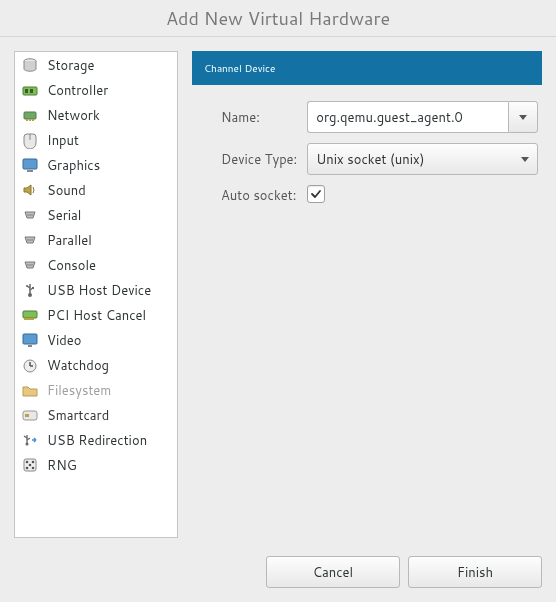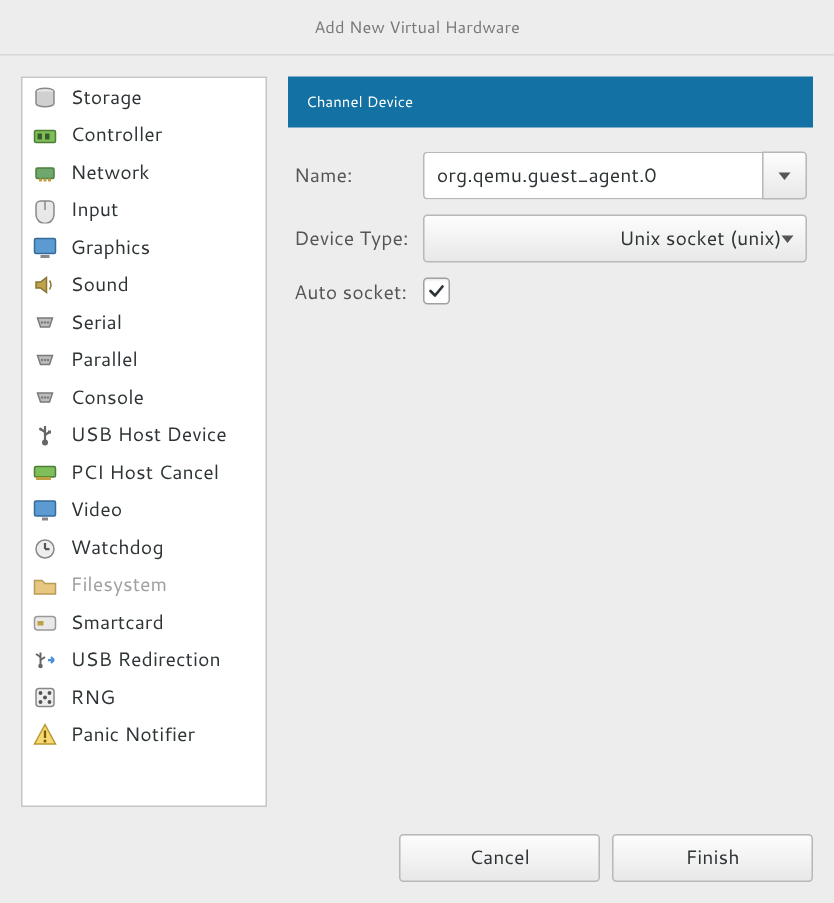--- a/index.html
+++ b/index.html
@@ -18,21 +18,21 @@
     height: 602px;
     background: #ededed;
     display: flex;
     flex-direction: column;
     box-sizing: border-box;
   }
   .titlebar {
     height: 36px;
     line-height: 36px;
     text-align: center;
-    font-size: 11px;
+    font-size: 18px;
     color: #787878;
     border-bottom: 1px solid #d6d6d6;
   }
   .content {
     flex: 1;
     display: flex;
     padding: 14px 14px 8px 14px;
     box-sizing: border-box;
     gap: 14px;
   }
@@ -83,20 +83,21 @@
     font-size: 10px;
     padding: 10px 12px;
   }
   .form {
     padding: 16px 4px;
     display: grid;
     grid-template-columns: auto 1fr;
     row-gap: 10px;
     column-gap: 10px;
     align-items: center;
+    margin-left: 25px;
   }
   .form-label {
     text-align: left;
     color: #555555;
     white-space: nowrap;
   }
   .combo {
     display: flex;
     height: 32px;
   }
@@ -123,21 +124,21 @@
   }
   .select {
     height: 30px;
     border: 1px solid #b8b8b8;
     border-radius: 3px;
     background: linear-gradient(#fdfdfd, #e8e8e8);
     display: flex;
     align-items: center;
     padding: 0 8px;
     cursor: pointer;
-    justify-content: flex-end;
+    justify-content: space-between;
   }
   .checkbox {
     width: 16px;
     height: 16px;
     border: 1px solid #a0a0a0;
     border-radius: 3px;
     background: #ffffff;
     display: inline-flex;
     align-items: center;
     justify-content: center;
@@ -345,30 +346,20 @@
               <rect x="3" y="3" width="12" height="12" rx="2" fill="#eee" stroke="#888"></rect>
               <circle cx="6" cy="6" r="1.3" fill="#555"></circle>
               <circle cx="12" cy="6" r="1.3" fill="#555"></circle>
               <circle cx="9" cy="9" r="1.3" fill="#555"></circle>
               <circle cx="6" cy="12" r="1.3" fill="#555"></circle>
               <circle cx="12" cy="12" r="1.3" fill="#555"></circle>
             </svg>
           </span>
           <span class="label">RNG</span>
         </div>
-        <div class="sidebar-item">
-          <span class="icon">
-            <svg width="18" height="18" viewBox="0 0 18 18">
-              <path d="M9 2 L16 15 H2 Z" fill="#f7d774" stroke="#b89b2f"></path>
-              <line x1="9" y1="6" x2="9" y2="11" stroke="#7a5c00" stroke-width="1.5"></line>
-              <circle cx="9" cy="13" r="1" fill="#7a5c00"></circle>
-            </svg>
-          </span>
-          <span class="label">Panic Notifier</span>
-        </div>
       </div>
 
     <div class="main">
       <div class="panel-header">Channel Device</div>
 
       <div class="form">
 
         <div class="form-label">Name:</div>
         <div class="combo">
           <div class="combo-text">org.qemu.guest_agent.0</div>

